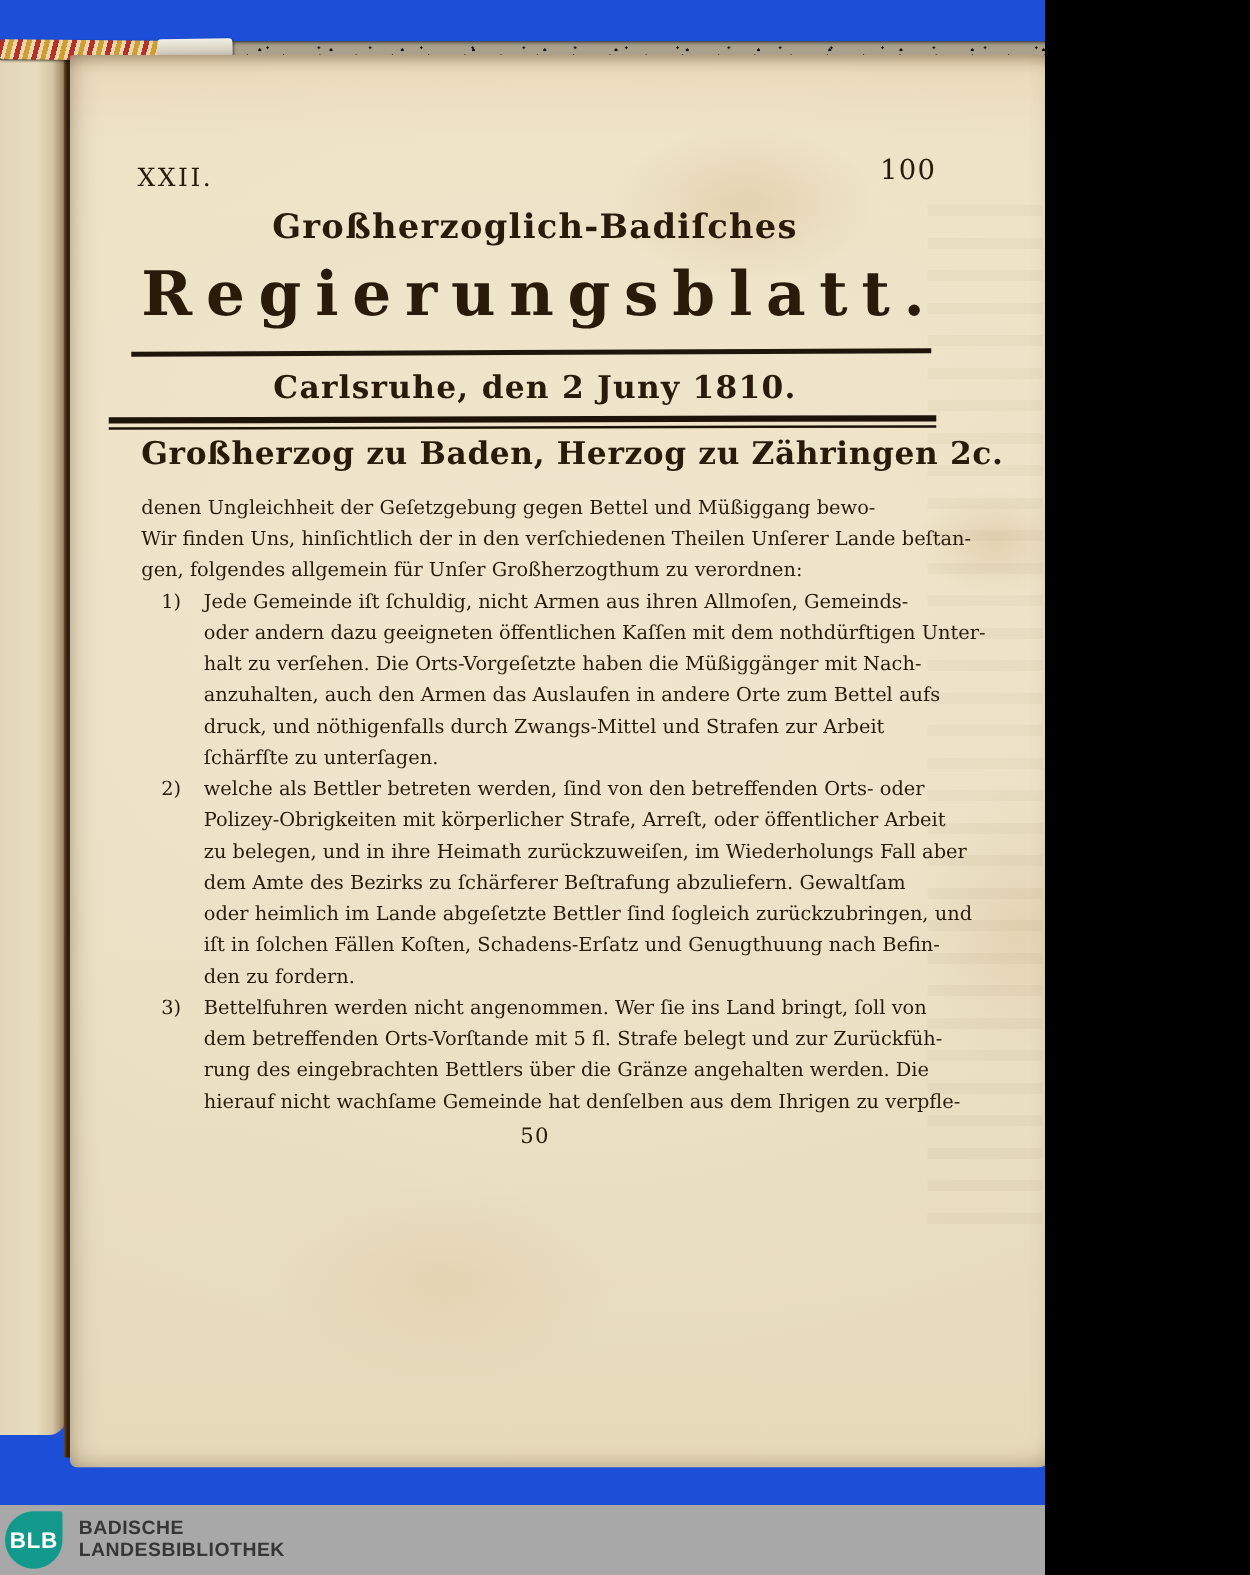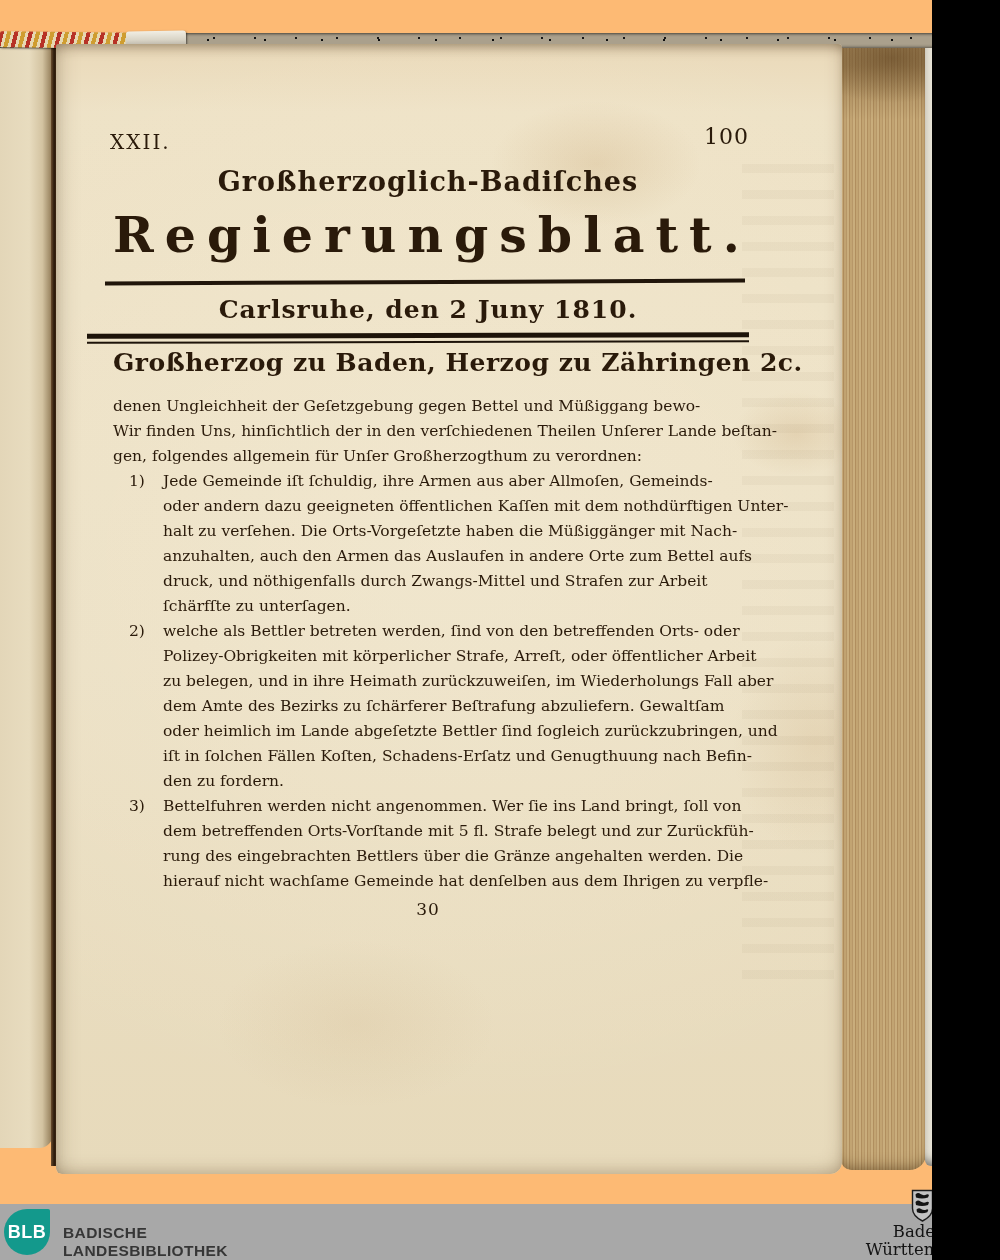--- a/index.html
+++ b/index.html
@@ -1,16 +1,16 @@
 <!DOCTYPE html>
 <html><head>
 <meta charset="utf-8">
 <style>
   html,body{margin:0;padding:0;background:#000;}
-  .stage{position:relative;width:932px;height:1260px;background:#fdba74;overflow:hidden;
+  .stage{position:relative;width:836px;height:1260px;background:#1d4ed8;overflow:hidden;
          font-family:"DejaVu Serif",serif;}
 
   
   .facing-page{position:absolute;left:0;top:44px;width:53px;height:1104px;
     background:linear-gradient(90deg,#e3d6b8 0%,#e8dcbf 55%,#d3c3a1 80%,#96805c 97%,#5c452a 100%);
     border-radius:0 0 14px 0;}
   .gutter{position:absolute;left:51px;top:44px;width:7px;height:1122px;
     background:linear-gradient(90deg,#6b4d2e,#2b1a0c 45%,#3a2410 70%,#8a6c44);}
   .main-page{position:absolute;left:56px;top:44px;width:786px;height:1130px;
     background:
@@ -76,21 +76,21 @@
   .item{position:relative;padding-left:50px;}
   .item .num{position:absolute;left:16px;top:0;height:25px;line-height:25px;font-size:15.5px;}
   .sig{margin-top:5px;text-align:center;font-size:17px;letter-spacing:1px;}
 
   
   .footer{position:absolute;left:0;bottom:0;width:1000px;height:56px;background:#a8a8a8;
           font-family:"Liberation Sans","DejaVu Sans",sans-serif;}
   .blb-logo{position:absolute;left:4px;top:5px;width:46px;height:46px;background:#13998c;
             border-radius:50% 4% 50% 50%;display:flex;align-items:center;justify-content:center;}
   .blb-logo span{color:#fff;font-weight:bold;font-size:18px;letter-spacing:.5px;}
-  .libname{position:absolute;left:63px;top:20px;color:#363636;font-weight:bold;
+  .libname{position:absolute;left:63px;top:10px;color:#363636;font-weight:bold;
            font-size:15.5px;line-height:18px;letter-spacing:.4px;}
   .state{position:absolute;right:3px;bottom:1px;width:150px;text-align:center;}
   .state svg{display:block;margin:0 auto 1px auto;}
   .state .state-label{font-family:"DejaVu Serif",serif;font-size:16.5px;color:#141414;line-height:18px;}
 </style>
 </head>
 <body>
 
 <div class="stage">
 
@@ -119,21 +119,21 @@
       <div class="h2">Großherzog zu Baden, Herzog zu Zähringen 2c.</div>
 
       <div class="intro">
         <div class="line">denen Ungleichheit der Geſetzgebung gegen Bettel und Müßiggang bewo-</div>
         <div class="line">Wir finden Uns, hinſichtlich der in den verſchiedenen Theilen Unſerer Lande beſtan-</div>
         <div class="line">gen, folgendes allgemein für Unſer Großherzogthum zu verordnen:</div>
       </div>
 
       <div class="item">
         <span class="num">1)</span>
-        <div class="line">Jede Gemeinde iſt ſchuldig, ihre Armen aus aber Allmoſen, Gemeinds-</div>
+        <div class="line">Jede Gemeinde iſt ſchuldig, nicht Armen aus ihren Allmoſen, Gemeinds-</div>
         <div class="line">oder andern dazu geeigneten öffentlichen Kaſſen mit dem nothdürftigen Unter-</div>
         <div class="line">halt zu verſehen. Die Orts-Vorgeſetzte haben die Müßiggänger mit Nach-</div>
         <div class="line">anzuhalten, auch den Armen das Auslaufen in andere Orte zum Bettel aufs</div>
         <div class="line">druck, und nöthigenfalls durch Zwangs-Mittel und Strafen zur Arbeit</div>
         <div class="line">ſchärfſte zu unterſagen.</div>
       </div>
 
       <div class="item">
         <span class="num">2)</span>
         <div class="line">welche als Bettler betreten werden, ſind von den betreffenden Orts- oder</div>
@@ -146,21 +146,21 @@
       </div>
 
       <div class="item">
         <span class="num">3)</span>
         <div class="line">Bettelfuhren werden nicht angenommen. Wer ſie ins Land bringt, ſoll von</div>
         <div class="line">dem betreffenden Orts-Vorſtande mit 5 fl. Strafe belegt und zur Zurückfüh-</div>
         <div class="line">rung des eingebrachten Bettlers über die Gränze angehalten werden. Die</div>
         <div class="line">hierauf nicht wachſame Gemeinde hat denſelben aus dem Ihrigen zu verpfle-</div>
       </div>
 
-      <div class="sig">30</div>
+      <div class="sig">50</div>
     </div>
   </div>
 
   <div class="footer">
     <div class="blb-logo">
       <span>BLB</span>
     </div>
     <div class="libname">
       <div>BADISCHE</div>
       <div>LANDESBIBLIOTHEK</div>

